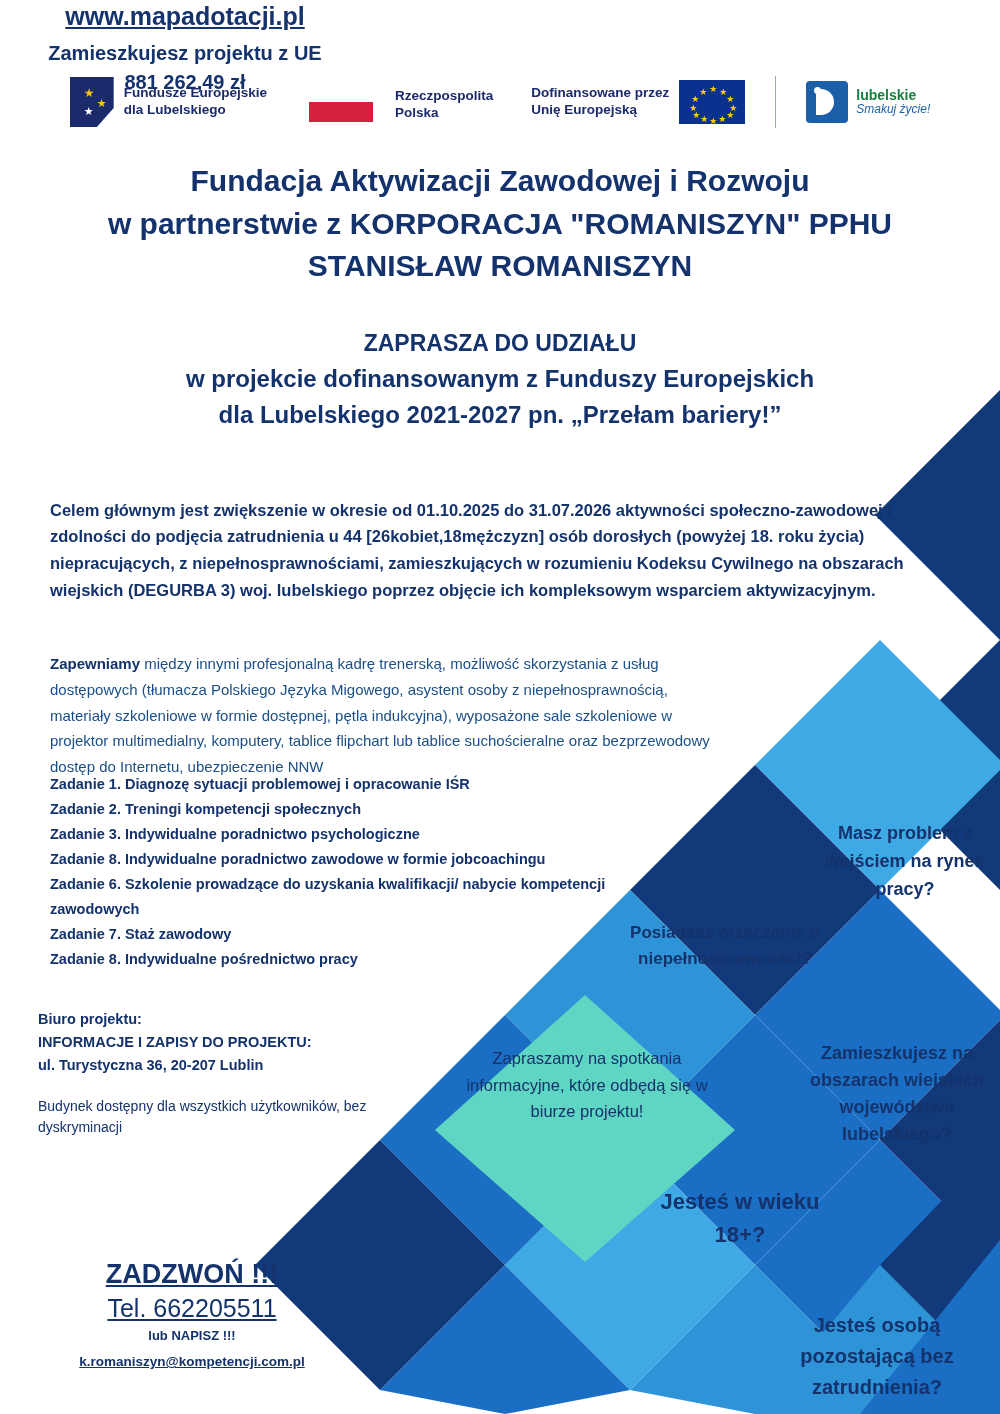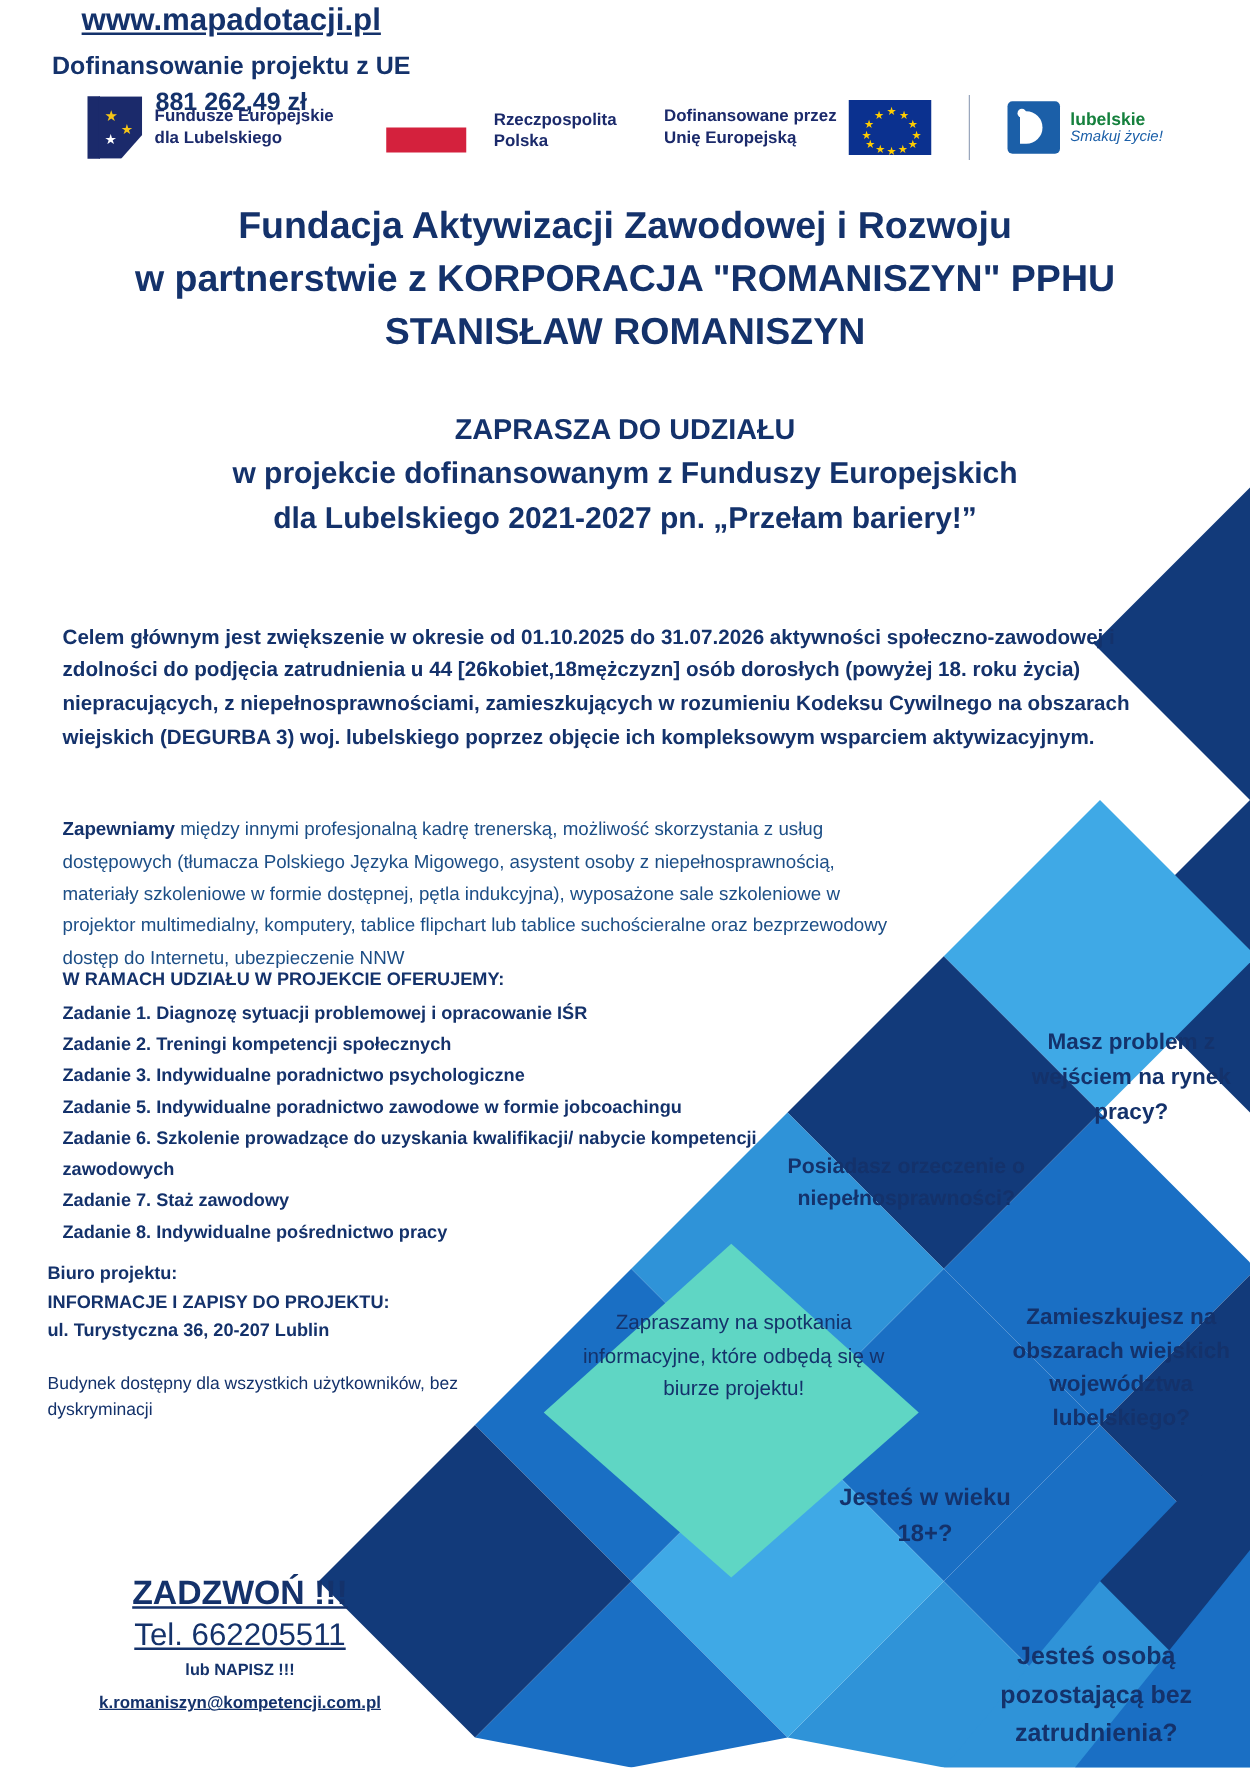--- a/index.html
+++ b/index.html
@@ -96,21 +96,21 @@
   .callbox .lub{font-size:13px;font-weight:700;margin-top:4px;}
   .callbox .mail{font-size:13.5px;font-weight:700;text-decoration:underline;margin-top:10px;line-height:1.35;word-break:break-all;}
 
   
   .dtext{position:absolute;z-index:3;text-align:center;font-weight:700;color:#14326b;}
 
   .d-problem{left:800px;top:820px;width:210px;font-size:18px;line-height:1.55;}
   .d-orzecz{left:600px;top:920px;width:250px;font-size:17px;line-height:1.55;}
   .d-zamieszk{left:802px;top:1040px;width:190px;font-size:18px;line-height:1.5;}
   .d-spotkania{left:452px;top:1045px;width:270px;font-size:16.5px;line-height:1.62;font-weight:400;color:#14326b;}
-  .d-wiek{left:655px;top:1185px;width:170px;font-size:19px;line-height:1.5;}
+  .d-wiek{left:655px;top:1185px;width:170px;font-size:22px;line-height:1.5;}
   .d-bez{left:762px;top:1310px;width:230px;font-size:20px;line-height:1.55;}
 
   .d-mapa{left:330px;top:1265px;width:370px;text-align:center;z-index:3;color:#14326b;}
   .d-mapa .url{font-size:25px;font-weight:700;text-decoration:underline;line-height:1.3;}
   .d-mapa .fin{font-size:20px;font-weight:700;line-height:1.45;margin-top:6px;}
 </style>
 </head>
 <body>
 
 <div class="page">
@@ -220,25 +220,24 @@
       <span class="l2">dla Lubelskiego 2021-2027 pn. „Przełam bariery!”</span>
     </div>
 
     <p class="goal">Celem głównym jest zwiększenie w okresie od 01.10.2025 do 31.07.2026 aktywności społeczno-zawodowej i zdolności do podjęcia zatrudnienia u 44 [26kobiet,18mężczyzn] osób dorosłych (powyżej 18. roku życia) niepracujących, z niepełnosprawnościami, zamieszkujących w rozumieniu Kodeksu Cywilnego na obszarach wiejskich (DEGURBA 3) woj. lubelskiego poprzez objęcie ich kompleksowym wsparciem aktywizacyjnym.</p>
 
     <p class="assure">
       <b>Zapewniamy</b><span> między innymi profesjonalną kadrę trenerską, możliwość skorzystania z usług dostępowych (tłumacza Polskiego Języka Migowego, asystent osoby z niepełnosprawnością, materiały szkoleniowe w formie dostępnej, pętla indukcyjna), wyposażone sale szkoleniowe w projektor multimedialny, komputery, tablice flipchart lub tablice suchościeralne oraz bezprzewodowy dostęp do Internetu, ubezpieczenie NNW</span>
     </p>
 
     <div class="offer">
-      <span class="head">W RAMACH UDZIAŁU W PROJEKCIE OFERUJEMY:</span>
       <span class="task">Zadanie 1. Diagnozę sytuacji problemowej i opracowanie IŚR</span>
       <span class="task">Zadanie 2. Treningi kompetencji społecznych</span>
       <span class="task">Zadanie 3. Indywidualne poradnictwo psychologiczne</span>
-      <span class="task">Zadanie 5. Indywidualne poradnictwo zawodowe w formie jobcoachingu</span>
+      <span class="task">Zadanie 8. Indywidualne poradnictwo zawodowe w formie jobcoachingu</span>
       <span class="task">Zadanie 6. Szkolenie prowadzące do uzyskania kwalifikacji/ nabycie kompetencji zawodowych</span>
       <span class="task">Zadanie 7. Staż zawodowy</span>
       <span class="task">Zadanie 8. Indywidualne pośrednictwo pracy</span>
     </div>
 
     <div class="infobox">
       <span class="strong">Biuro projektu:</span>
       <span class="strong">INFORMACJE I ZAPISY DO PROJEKTU:</span>
       <span class="strong">ul. Turystyczna 36, 20-207 Lublin</span>
       <div class="note">Budynek dostępny dla wszystkich użytkowników, bez dyskryminacji</div>
@@ -254,19 +253,19 @@
     <div class="dtext d-problem">Masz problem z wejściem na rynek pracy?</div>
     <div class="dtext d-orzecz">Posiadasz orzeczenie o niepełnosprawności?</div>
     <div class="dtext d-zamieszk">Zamieszkujesz na obszarach wiejskich województwa lubelskiego?</div>
     <div class="dtext d-spotkania">Zapraszamy na spotkania informacyjne, które odbędą się w biurze projektu!</div>
     <div class="dtext d-wiek">Jesteś w wieku 18+?</div>
     <div class="dtext d-bez">Jesteś osobą pozostającą bez zatrudnienia?</div>
 
     <div class="d-mapa">
       <div class="url">www.mapadotacji.pl</div>
       <div class="fin">
-        <span>Dofinansowanie projektu z UE</span><br>
+        <span>Zamieszkujesz projektu z UE</span><br>
         <span>881 262,49 zł</span>
       </div>
     </div>
 
   </div>
 </div>
 
 </body></html>

